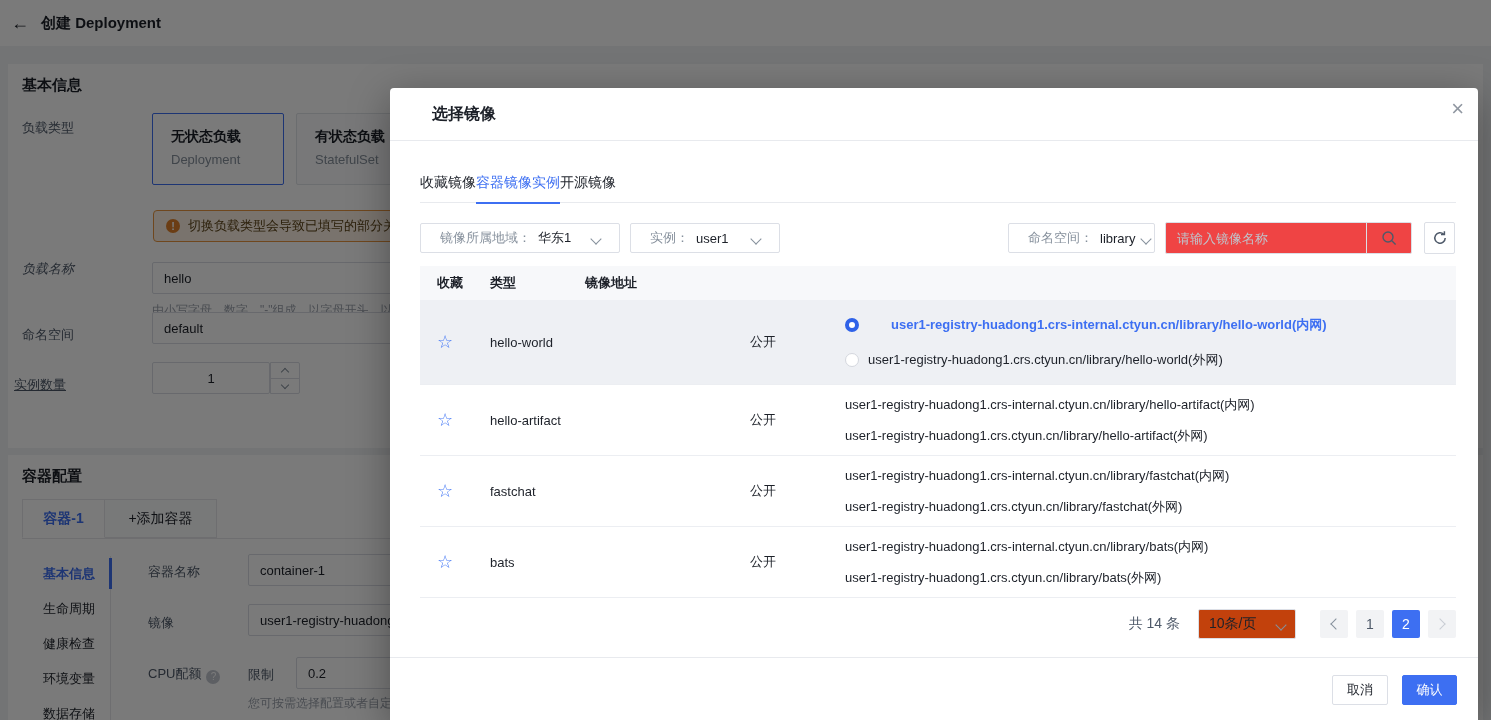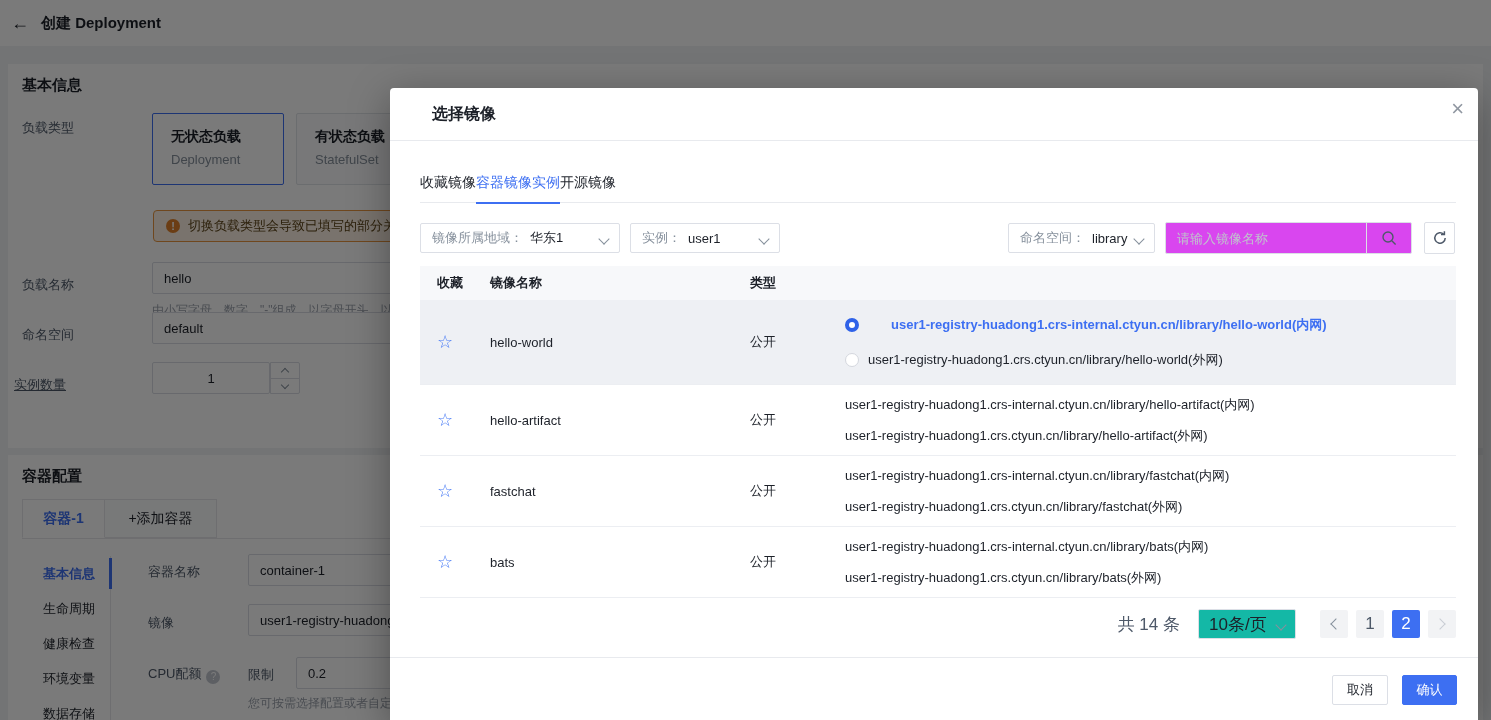--- a/index.html
+++ b/index.html
@@ -73,26 +73,26 @@
   .m-title{position:absolute;left:42px;top:16px;font-size:16px;font-weight:bold;color:#1d2129;}
   .m-close{position:absolute;right:14px;top:10px;font-size:22px;color:#9097a1;line-height:1;cursor:pointer;}
   .m-hdiv{position:absolute;left:0;top:52px;width:100%;height:1px;background:#e8eaee;}
   .m-tabs{position:absolute;left:30px;top:75px;width:1036px;height:40px;border-bottom:1px solid #e8eaee;
     display:flex;box-sizing:border-box;}
   .m-tab{position:relative;font-size:14px;color:#1d2129;padding-top:11px;height:29px;cursor:pointer;}
   .m-tab.active{color:#3d6ff2;}
   .m-tab.active::after{content:"";position:absolute;left:0;right:0;bottom:-1px;height:2px;background:#3d6ff2;}
 
   .fsel{position:absolute;top:135px;height:30px;box-sizing:border-box;border:1px solid #dcdfe6;border-radius:2px;
-    background:#fff;display:flex;align-items:center;padding:0 11px;font-size:13px;gap:7px;}
+    background:#fff;display:flex;align-items:center;padding:0 19px;font-size:13px;gap:7px;}
   .fsel .lab{color:#86909c;white-space:nowrap;}
   .fsel .val{color:#1d2129;white-space:nowrap;}
   .fsel .chevwrap{margin-left:auto;}
   .fsearch{position:absolute;top:134px;right:66px;width:247px;height:32px;box-sizing:border-box;
-    border:1px solid #dcdfe6;border-radius:2px;background:#d946ef;display:flex;align-items:stretch;}
+    border:1px solid #dcdfe6;border-radius:2px;background:#ef4444;display:flex;align-items:stretch;}
   .fsearch input{flex:1;min-width:0;border:none;outline:none;padding:0 11px;font-size:13px;color:#1d2129;background:transparent;}
   .fsearch input::placeholder{color:#bfc4cc;}
   .fsearch .sbtn{width:44px;border-left:1px solid #dcdfe6;display:flex;align-items:center;justify-content:center;cursor:pointer;}
   .frefresh{position:absolute;top:134px;right:23px;width:31px;height:32px;box-sizing:border-box;
     border:1px solid #dcdfe6;border-radius:2px;background:#fff;display:flex;align-items:center;justify-content:center;cursor:pointer;}
 
   .mtable{position:absolute;left:30px;top:178px;width:1036px;}
   .thead{height:34px;background:#f7f8fa;display:flex;align-items:center;font-size:13px;font-weight:bold;color:#1d2129;}
   .c1{width:70px;padding-left:17px;box-sizing:border-box;flex:none;}
   .c2{width:260px;flex:none;}
@@ -104,23 +104,23 @@
   .star{font-size:18px;color:#4a7cf5;line-height:1;cursor:pointer;}
   .addr{display:flex;flex-direction:column;justify-content:center;}
   .trow.sel .addr{gap:15px;}
   .trow.plain .addr{gap:11px;}
   .addr-line{display:flex;align-items:center;gap:9px;line-height:20px;white-space:nowrap;}
   .addr-line.link{color:#3d6ff2;font-weight:bold;gap:32px;}
   .radio{width:14px;height:14px;border-radius:50%;box-sizing:border-box;flex:none;background:#fff;cursor:pointer;}
   .radio.on{border:4px solid #2f62e8;}
   .radio.off{border:1px solid #d4d7de;}
 
-  .pager{position:absolute;right:22px;top:522px;height:28px;display:flex;align-items:center;font-size:17px;color:#4e5969;}
+  .pager{position:absolute;right:22px;top:522px;height:28px;display:flex;align-items:center;font-size:14px;color:#4e5969;}
   .ptotal{margin-right:18px;white-space:nowrap;}
-  .psel{width:98px;height:30px;box-sizing:border-box;border:1px solid #dcdfe6;border-radius:2px;background:#14b8a6;
+  .psel{width:98px;height:30px;box-sizing:border-box;border:1px solid #dcdfe6;border-radius:2px;background:#c2410c;
     display:flex;align-items:center;padding:0 10px;margin-right:16px;gap:6px;}
   .psel .val{white-space:nowrap;color:#1d2129;}
   .psel .chevwrap{margin-left:auto;}
   .pbtn{width:28px;height:28px;border-radius:2px;background:#f2f3f5;display:flex;align-items:center;
     justify-content:center;color:#4e5969;margin-left:8px;cursor:pointer;}
   .pbtn:first-of-type{margin-left:0;}
   .pbtn.active{background:#3d6ff2;color:#fff;}
   .pbtn.disabled .chev{border-color:#c9cdd4;}
 
   .fdiv{position:absolute;left:0;top:569px;width:100%;height:1px;background:#e8eaee;}
@@ -150,21 +150,21 @@
     <div class="typecard sel" style="left:144px;top:49px;">
       <div class="tc-title">无状态负载</div>
       <div class="tc-sub">Deployment</div>
     </div>
 
     <div class="warnbar">
       <span class="warn-icon">!</span>
       <span class="warn-text">切换负载类型会导致已填写的部分关</span>
     </div>
 
-    <div class="form-label" style="left:14px;top:212px;">负载名称</div>
+    <div class="form-label" style="left:14px;top:196px;font-style:italic;">负载名称</div>
     <div class="tinput" style="left:144px;top:198px;width:460px;">hello</div>
     <div class="hint" style="left:144px;top:238px;">由小写字母、数字、"-"组成，以字母开头，以</div>
 
     <div class="form-label" style="left:14px;top:262px;">命名空间</div>
     <div class="tinput" style="left:144px;top:248px;width:460px;">default</div>
 
     <div class="form-label" style="left:6px;top:312px;text-decoration:underline;">实例数量</div>
     <div class="tinput numinput" style="left:144px;top:298px;width:118px;">1</div>
     <div class="stepper">
       <div class="cell">
@@ -242,22 +242,22 @@
     <div class="frefresh">
       <svg width="16" height="16" viewBox="0 0 16 16">
           <path d="M13.2 8a5.2 5.2 0 1 1-1.5-3.7" fill="none" stroke="#4e5969" stroke-width="1.5"></path>
           <path d="M12.4 1.2v3.4H9" fill="none" stroke="#4e5969" stroke-width="1.5"></path>
         </svg>
     </div>
 
     <div class="mtable">
       <div class="thead">
         <div class="c1">收藏</div>
-        <div class="c2">镜像名称</div>
         <div class="c3">类型</div>
+        <div class="c4">镜像地址</div>
       </div>
 
       <div class="trow sel">
         <div class="c1"><span class="star">☆</span></div>
         <div class="c2">hello-world</div>
         <div class="c3">公开</div>
         <div class="c4 addr">
           <div class="addr-line link">
             <span class="radio on"></span>
             <span>user1-registry-huadong1.crs-internal.ctyun.cn/library/hello-world(内网)</span>

